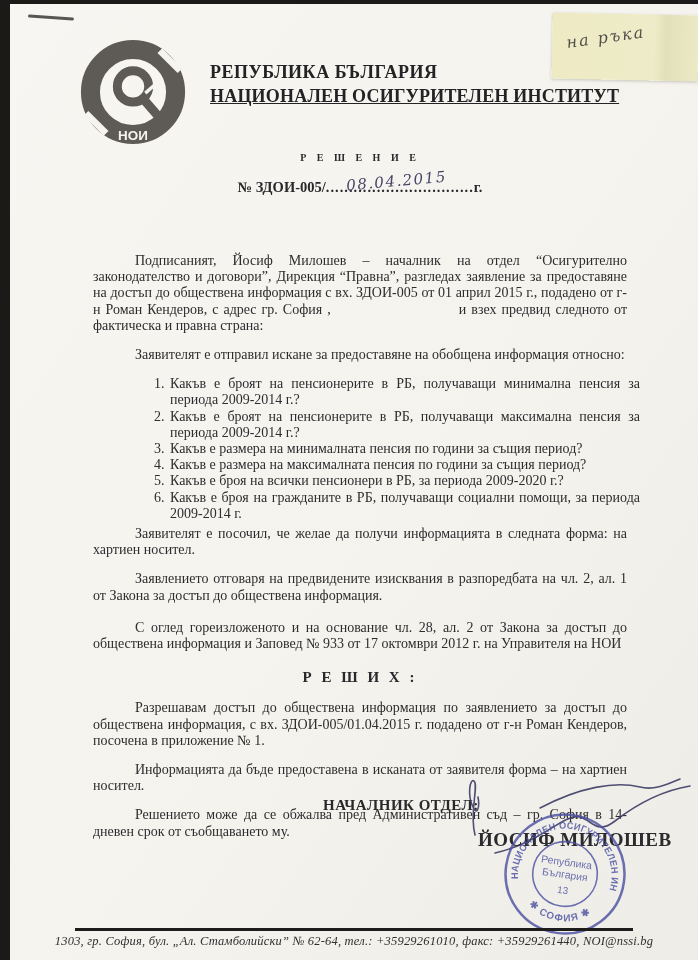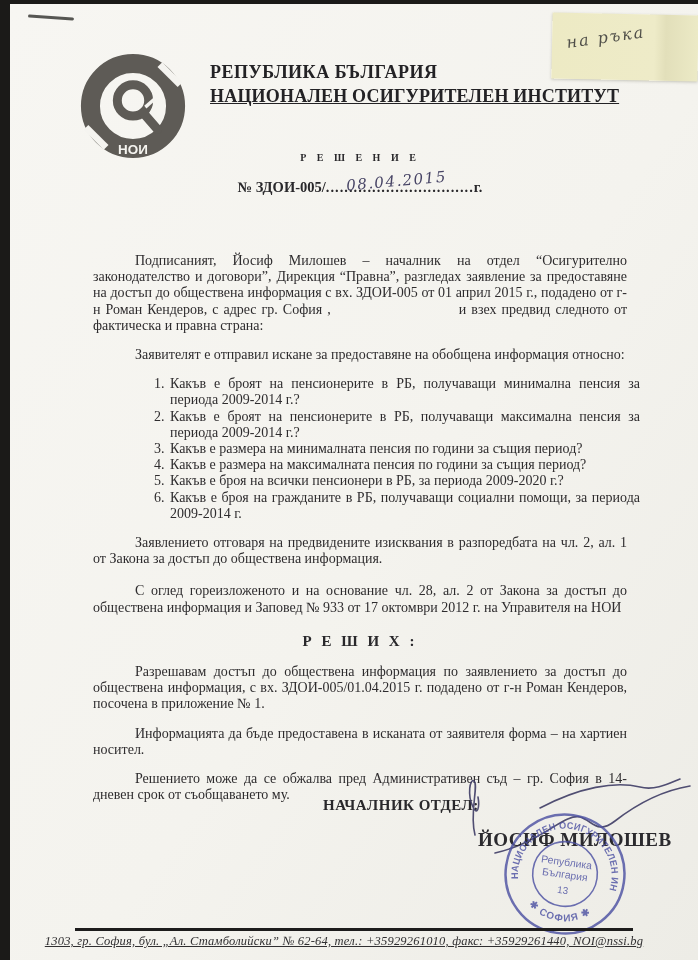--- a/index.html
+++ b/index.html
@@ -22,21 +22,21 @@
     background:linear-gradient(90deg,#edeac4 0%,#eeebc8 70%,#e2dfba 78%,#eceac6 100%);
     transform:rotate(1.2deg);
     box-shadow:0 1px 3px rgba(60,60,40,.25);
   }
   .sticky-note .note-text{
     position:absolute;left:14px;top:14px;
     font-style:italic;font-size:16px;color:#51504a;
     transform:rotate(-9deg);letter-spacing:2px;
     font-family:"DejaVu Serif", serif;
   }
-  .logo{position:absolute;left:66px;top:46px;width:114px;height:112px;opacity:.88;}
+  .logo{position:absolute;left:66px;top:32px;width:114px;height:112px;opacity:.88;}
   .letterhead{
     position:absolute;left:200px;top:58px;width:440px;
     font-weight:bold;color:#232225;
   }
   .letterhead .country{font-size:18px;letter-spacing:.5px;}
   .letterhead .institution{font-size:18px;letter-spacing:.2px;text-decoration:underline;margin-top:3px;}
   .title-block{position:absolute;left:70px;top:148px;width:560px;text-align:center;}
   .decision-title{font-weight:bold;font-size:10px;letter-spacing:4px;color:#29282b;}
   .number-line{position:relative;display:inline-block;margin-top:16px;font-weight:bold;font-size:14.5px;color:#29282b;}
   .number-line .dots{letter-spacing:1px;}
@@ -65,22 +65,22 @@
     font-weight:bold;font-size:15px;letter-spacing:.5px;color:#29282b;white-space:nowrap;
   }
   .sig-name{
     position:absolute;left:468px;top:825px;
     font-weight:bold;font-size:19px;letter-spacing:.5px;color:#2b2a2e;white-space:nowrap;
   }
   .signature-svg{position:absolute;left:445px;top:769px;width:243px;height:92px;}
   .stamp{position:absolute;left:482px;top:797px;width:146px;height:146px;transform:rotate(8deg);opacity:.82;}
   .footer-rule{position:absolute;left:65px;top:924px;width:558px;height:3px;background:#1d1c1c;}
   .footer-address{
-    position:absolute;left:25px;top:930px;width:618px;text-align:center;
-    font-style:italic;font-size:12.5px;color:#302f31;letter-spacing:.2px;white-space:nowrap;text-decoration:underline;
+    position:absolute;left:35px;top:930px;width:618px;text-align:center;
+    font-style:italic;font-size:12.5px;color:#302f31;letter-spacing:.2px;white-space:nowrap;
   }
 </style>
 </head>
 <body>
 
 <div class="paper">
 
   <div class="scratch"></div>
 
   <div class="sticky-note">
@@ -116,20 +116,21 @@
     <p><span>Подписаният, Йосиф Милошев – началник на отдел “Осигурително законодателство и договори”, Дирекция “Правна”, разгледах заявление за предоставяне на достъп до обществена информация с вх. ЗДОИ-005 от 01 април 2015 г., подадено от г-н Роман Кендеров, с адрес гр. София ,</span> <span class="redact-gap"></span> <span>и взех предвид следното от фактическа и правна страна:</span></p>
     <p>Заявителят е отправил искане за предоставяне на обобщена информация относно:</p>
     <ol class="request-list">
       <li>Какъв е броят на пенсионерите в РБ, получаващи минимална пенсия за периода 2009-2014 г.?</li>
       <li>Какъв е броят на пенсионерите в РБ, получаващи максимална пенсия за периода 2009-2014 г.?</li>
       <li>Какъв е размера на минималната пенсия по години за същия период?</li>
       <li>Какъв е размера на максималната пенсия по години за същия период?</li>
       <li>Какъв е броя на всички пенсионери в РБ, за периода 2009-2020 г.?</li>
       <li>Какъв е броя на гражданите в РБ, получаващи социални помощи, за периода 2009-2014 г.</li>
     </ol>
+    <p class="mt1">Заявителят е посочил, че желае да получи информацията в следната форма: на хартиен носител.</p>
     <p>Заявлението отговаря на предвидените изисквания в разпоредбата на чл. 2, ал. 1 от Закона за достъп до обществена информация.</p>
     <p class="mt2">С оглед гореизложеното и на основание чл. 28, ал. 2 от Закона за достъп до обществена информация и Заповед № 933 от 17 октомври 2012 г. на Управителя на НОИ</p>
     <div class="reshih">Р Е Ш И Х :</div>
     <p>Разрешавам достъп до обществена информация по заявлението за достъп до обществена информация, с вх. ЗДОИ-005/01.04.2015 г. подадено от г-н  Роман Кендеров, посочена в приложение № 1.</p>
     <p>Информацията да бъде предоставена в исканата от заявителя форма – на хартиен носител.</p>
     <p>Решението може да се обжалва пред Административен съд – гр. София в 14-дневен срок от съобщаването му.</p>
   </div>
 
   <div class="sig-label">НАЧАЛНИК ОТДЕЛ:</div>
 

